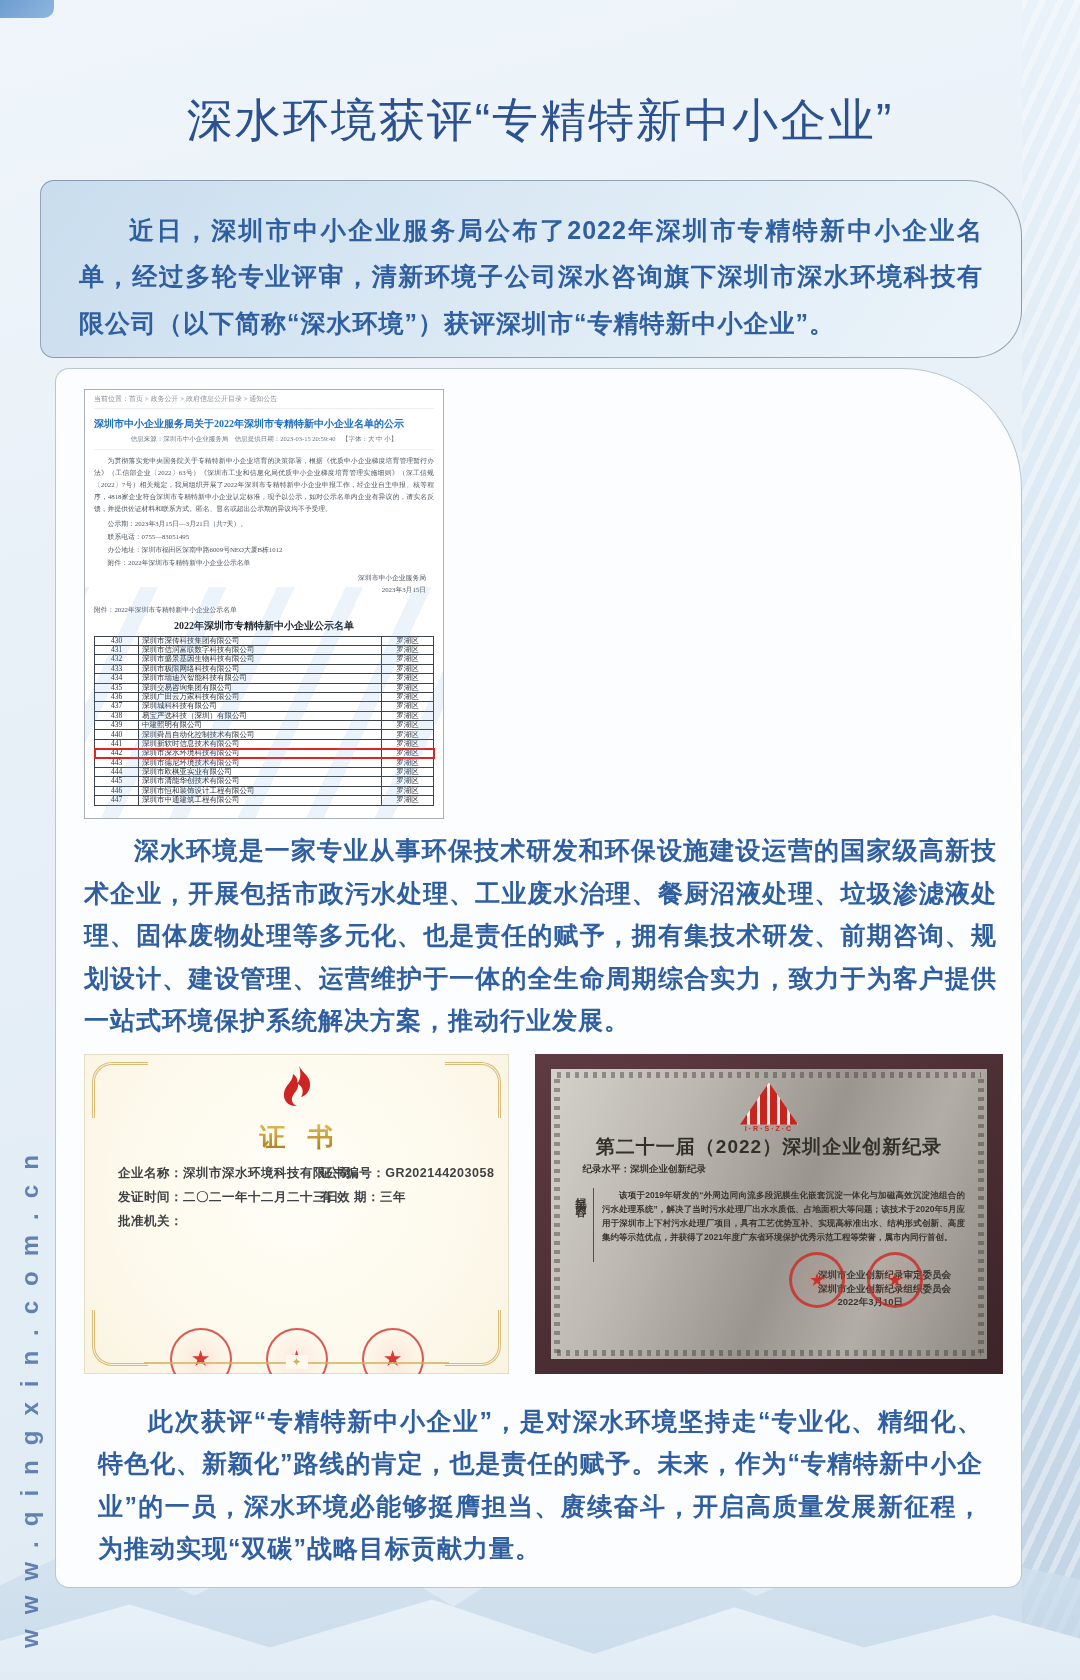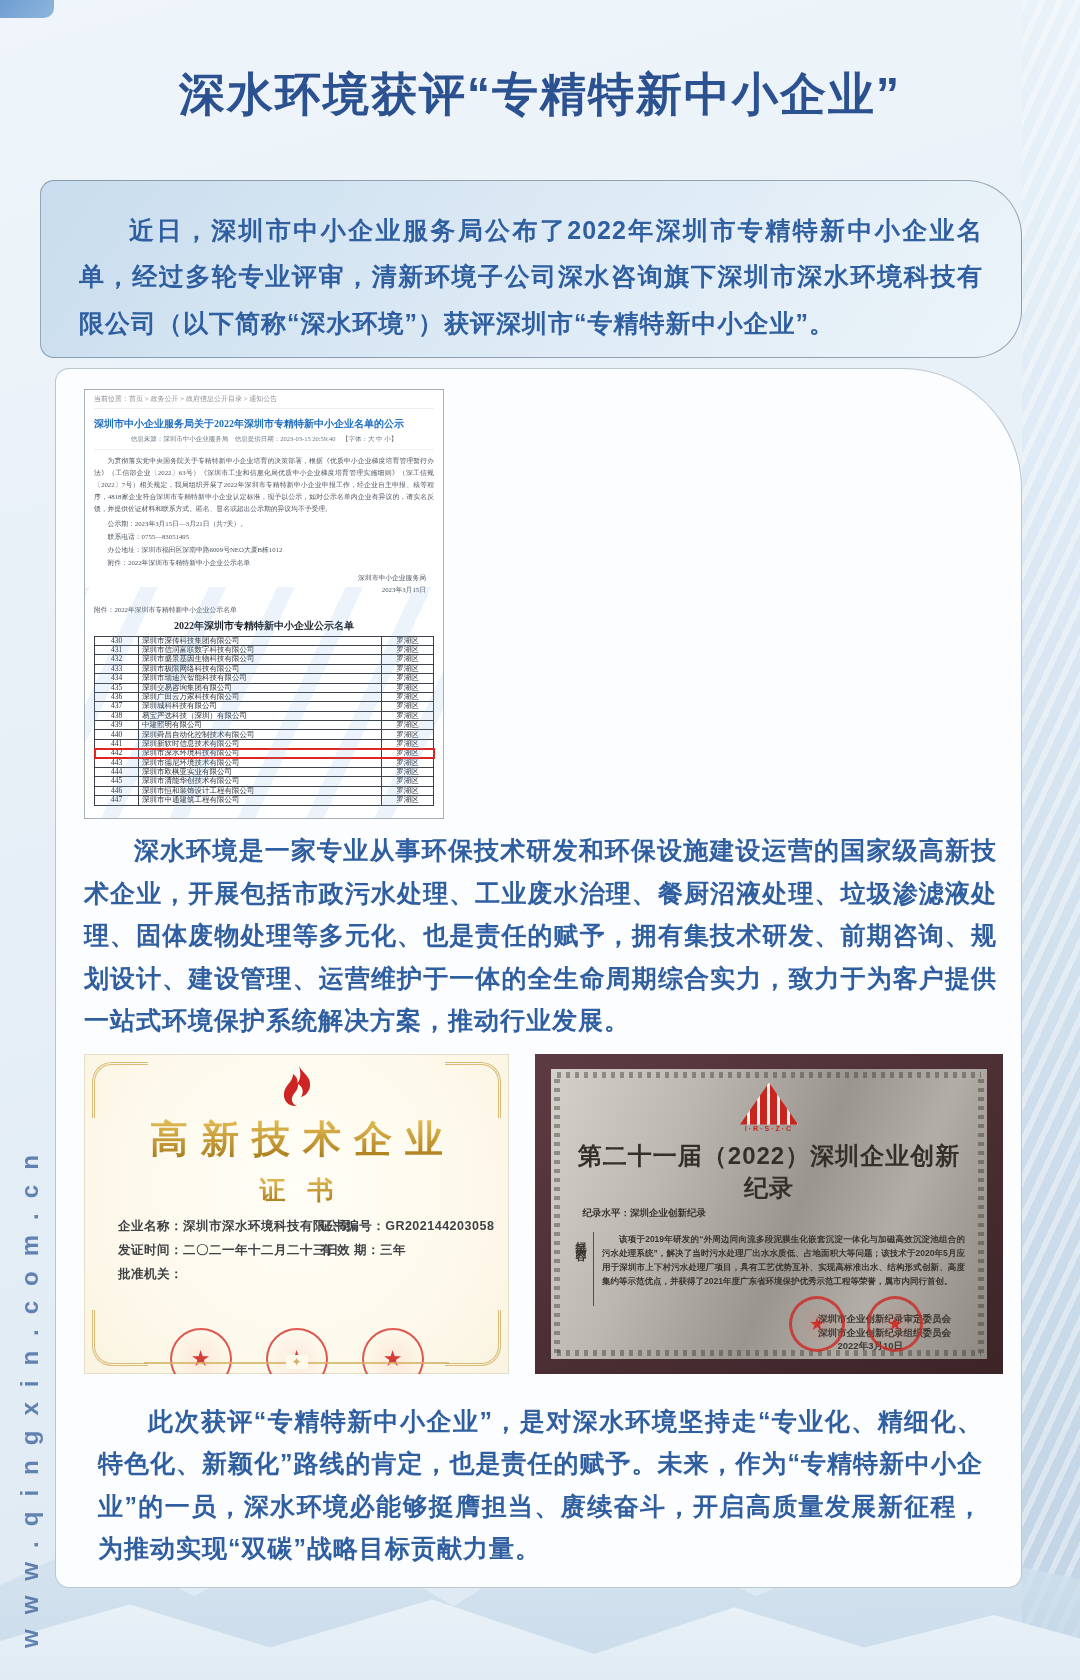--- a/index.html
+++ b/index.html
@@ -19,22 +19,22 @@
     background:linear-gradient(180deg,rgba(214,228,240,0) 0%,#cfdfec 45%,#c3d6e7 100%);
     clip-path:polygon(0 55%,8% 35%,18% 60%,30% 28%,42% 65%,55% 22%,70% 60%,82% 33%,100% 52%,100% 100%,0 100%);}
   .mtn-front{position:absolute;left:0;bottom:0;width:100%;height:130px;z-index:0;opacity:.95;
     background:linear-gradient(180deg,#f0f6fb 0%,#e1ecf5 100%);
     clip-path:polygon(0 70%,12% 42%,25% 75%,40% 38%,55% 80%,68% 44%,80% 75%,92% 50%,100% 68%,100% 100%,0 100%);}
   .corner-chip{position:absolute;left:0;top:0;width:54px;height:18px;border-radius:0 0 10px 0;
     background:linear-gradient(135deg,#6d9dd1,#8fb6de);z-index:2;}
   .watermark{position:absolute;left:16px;top:1648px;transform:rotate(-90deg);transform-origin:left top;
     font-size:24px;letter-spacing:15px;color:#4b6fa4;font-weight:bold;opacity:.85;z-index:3;white-space:nowrap;}
   
-  .headline{position:absolute;top:64px;left:0;width:100%;text-align:center;z-index:2;
-    font-size:46px;font-weight:bold;color:#2b5190;letter-spacing:2px;}
+  .headline{position:absolute;top:90px;left:0;width:100%;text-align:center;z-index:2;
+    font-size:46px;font-weight:normal;color:#2b5190;letter-spacing:2px;}
   
   .intro-panel{position:absolute;left:40px;top:180px;width:982px;height:178px;z-index:2;
     background:linear-gradient(125deg,#c9ddee 0%,#deebf5 55%,#ecf4fa 100%);
     border:1px solid rgba(80,100,122,.55);border-radius:14px 56px 48px 14px;
     padding:26px 38px 0 38px;}
   .intro-panel p{font-size:25px;line-height:1.85;color:#2f5fa0;font-weight:bold;
     text-indent:2em;letter-spacing:1px;text-align:justify;}
   
   .main-panel{position:absolute;left:55px;top:368px;width:967px;height:1220px;z-index:1;
     background:#fcfdfe;border:1px solid rgba(110,130,150,.45);
@@ -104,21 +104,21 @@
   .key-strip.top{left:6px;right:6px;top:3px;height:6px;}
   .key-strip.bottom{left:6px;right:6px;bottom:3px;height:6px;}
   .key-strip.left{top:6px;bottom:6px;left:3px;width:6px;
     background:repeating-linear-gradient(0deg,rgba(62,58,52,.55) 0 4px,transparent 4px 9px);}
   .key-strip.right{top:6px;bottom:6px;right:3px;width:6px;
     background:repeating-linear-gradient(0deg,rgba(62,58,52,.55) 0 4px,transparent 4px 9px);}
   .plaque-logo{width:58px;height:42px;margin:6px auto 0 auto;
     clip-path:polygon(50% 0,100% 100%,0 100%);
     background:repeating-linear-gradient(90deg,#c8251f 0 7px,#f3efe9 7px 10px);}
   .plaque-logo-text{font-size:7px;color:#c8251f;text-align:center;font-weight:bold;letter-spacing:2px;}
-  .plaque-title{font-size:24px;font-weight:bold;color:#33302b;text-align:center;margin-top:8px;letter-spacing:1px;}
+  .plaque-title{font-size:19px;font-weight:bold;color:#33302b;text-align:center;margin-top:2px;letter-spacing:1px;}
   .plaque-intro{font-size:9px;font-weight:bold;color:#3a362f;line-height:1.6;text-align:justify;
     text-indent:2em;margin-top:4px;}
   .plaque-level{font-size:9.5px;font-weight:bold;color:#3a362f;margin-top:3px;text-indent:1em;}
   .plaque-content{display:flex;margin-top:12px;}
   .plaque-content-label{writing-mode:vertical-rl;font-size:11px;font-weight:bold;color:#3a362f;
     letter-spacing:3px;border-right:1.5px solid #55504a;padding-right:5px;margin-right:8px;height:74px;}
   .plaque-content-text{font-size:8.5px;color:#3a362f;font-weight:bold;line-height:1.65;
     text-align:justify;text-indent:2em;flex:1;}
   .plaque-footer{position:relative;text-align:right;margin-top:6px;padding-right:14px;}
   .plaque-footer .committee{font-size:9.5px;font-weight:bold;color:#3a362f;line-height:1.5;}
@@ -290,21 +290,20 @@
   <div class="cert-row">
 
     <div class="cert">
       <div class="cert-corner tl"></div>
       <div class="cert-corner tr"></div>
       <div class="cert-corner bl"></div>
       <div class="cert-corner br"></div>
       <svg class="flame" width="40" height="46" viewBox="0 0 40 46">
         <path d="M22 0 C26 8 34 10 33 20 C32.4 26 28 30 24 31 C27 26 26 21 21 18 C22 24 16 27 15 32 C14.3 36 17 39 20 40 C12 41 6 35 7 27 C8 19 16 16 16 8 C19 10 21 13 20.6 17 C24 13 24 6 22 0 Z" fill="#cf2424"></path>
       </svg>
-      <div class="cert-title">高新技术企业</div>
       <div class="cert-sub">证书</div>
       <div class="cert-fields">
         <div class="cert-field"><span>企业名称：</span><span>深圳市深水环境科技有限公司</span></div>
         <div class="cert-field"><span>证书编号：</span><span>GR202144203058</span></div>
         <div class="cert-field"><span>发证时间：</span><span>二〇二一年十二月二十三日</span></div>
         <div class="cert-field"><span>有 效 期：</span><span>三年</span></div>
         <div class="cert-field"><span>批准机关：</span></div>
       </div>
       <div class="cert-seals">
         <div class="seal">

